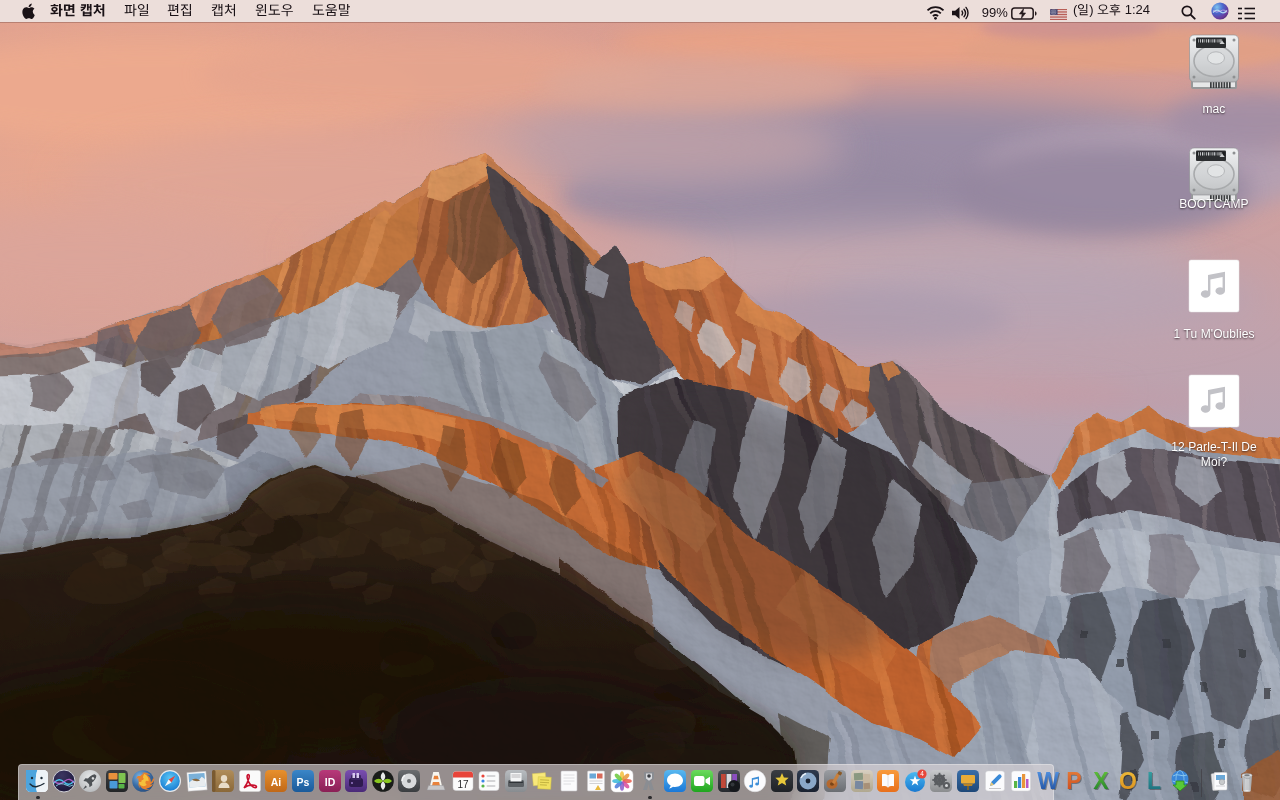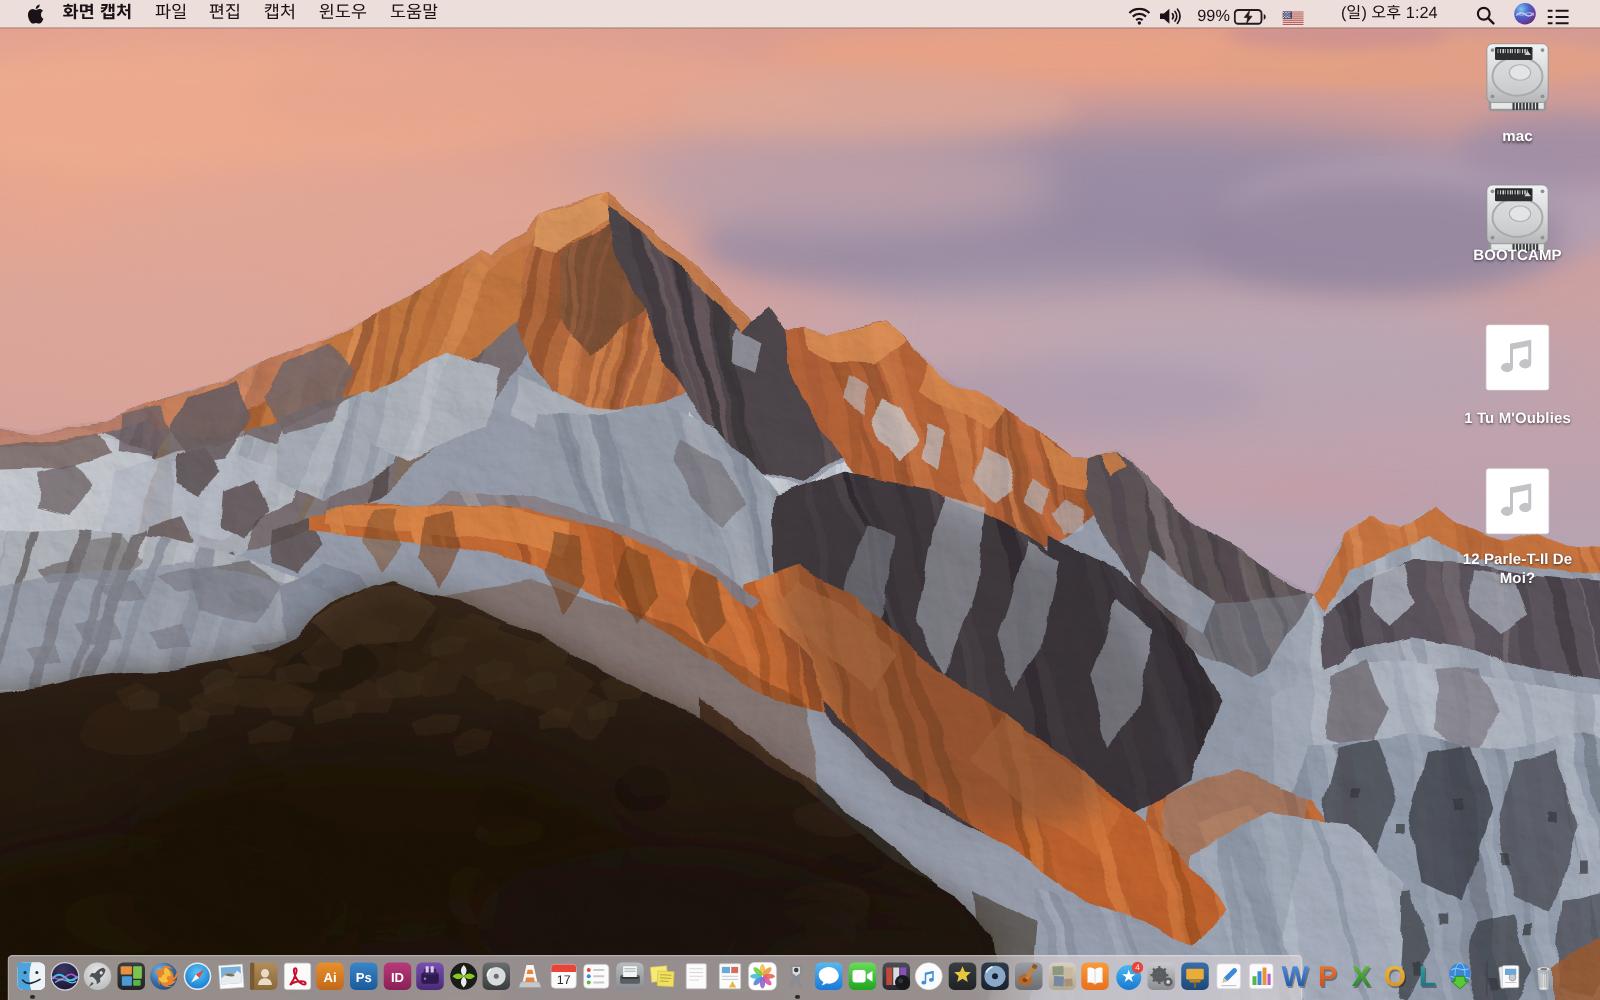--- a/index.html
+++ b/index.html
@@ -5,23 +5,23 @@
 #stage{position:relative;width:1280px;height:800px;background:#b0a2b4}
 #wp{position:absolute;left:0;top:0}
 #menubar{position:absolute;left:0;top:0;width:1280px;height:22px;background:#ecdeda;
  display:flex;justify-content:space-between;align-items:center;box-shadow:0 0.7px 0 rgba(110,65,60,0.5)}
 .ml{display:flex;align-items:center;padding-left:22px}
 .ml .mi{margin:0 9px}
 .mr{display:flex;align-items:flex-end;padding-right:25px}
 .mtxt{font-size:13px;color:#1a1216}
 .kw{display:inline-block}
 .abs{position:absolute}
-.ilabel{position:absolute;text-align:center;font-size:12px;font-weight:bold;color:#fff;
+.ilabel{position:absolute;text-align:center;font-size:12px;font-weight:normal;color:#fff;
  text-shadow:0 1px 2px rgba(40,30,35,0.85);line-height:15px;letter-spacing:0.1px}
-#dock{position:absolute;left:6px;bottom:0;width:1036px;height:36px;
+#dock{position:absolute;left:18px;bottom:0;width:1036px;height:36px;
  background:rgba(222,216,218,0.63);
  -webkit-backdrop-filter:blur(14px);backdrop-filter:blur(14px);
  border-radius:4px 4px 0 0;border:0.5px solid rgba(255,255,255,0.3);border-bottom:none}
 .di{position:absolute;top:4px}
 .dot{position:absolute;bottom:1px;width:3.5px;height:3.5px;border-radius:50%;background:#2a2a2c}
 </style></head><body>
 <div id="stage">
     <svg id="wp" width="1280" height="800" viewBox="0 0 1280 800">
       <defs>
         <linearGradient id="sky" x1="0" y1="0" x2="0" y2="1">
@@ -961,21 +961,21 @@
           <circle cx="1.6" cy="4.3" r="0.45" fill="#fff"></circle>
           <circle cx="3.1" cy="4.3" r="0.45" fill="#fff"></circle>
           <circle cx="4.5" cy="4.3" r="0.45" fill="#fff"></circle>
           <circle cx="6.0" cy="4.3" r="0.45" fill="#fff"></circle>
           <circle cx="0.9" cy="5.5" r="0.45" fill="#fff"></circle>
           <circle cx="2.4" cy="5.5" r="0.45" fill="#fff"></circle>
           <circle cx="3.8" cy="5.5" r="0.45" fill="#fff"></circle>
           <circle cx="5.2" cy="5.5" r="0.45" fill="#fff"></circle>
           <circle cx="6.7" cy="5.5" r="0.45" fill="#fff"></circle>
         </svg>
-        <span class="mtxt" style="margin-left:30px">(<svg class="kw" width="12.0" height="16.2" viewBox="0 -800.0 920.0 1250.0" style="vertical-align:-5.8px" fill="#1a1216">
+        <span class="mtxt" style="margin-left:6px">(<svg class="kw" width="12.0" height="16.2" viewBox="0 -800.0 920.0 1250.0" style="vertical-align:-5.8px" fill="#1a1216">
             <path transform="translate(0,0)" d="M304 -794Q372 -794 424 -768Q477 -743 507 -698Q537 -653 537 -593Q537 -534 507 -489Q477 -443 424 -418Q372 -393 304 -393Q237 -393 184 -418Q131 -443 100 -489Q70 -534 70 -593Q70 -653 100 -698Q131 -743 184 -768Q237 -794 304 -794ZM304 -725Q260 -725 225 -709Q191 -692 171 -662Q151 -632 151 -593Q151 -554 171 -524Q191 -495 225 -478Q260 -461 304 -461Q348 -461 382 -478Q417 -495 437 -524Q457 -554 457 -593Q457 -632 437 -662Q417 -692 382 -709Q348 -725 304 -725ZM708 -827H791V-364H708ZM206 -319H791V-100H289V36H209V-162H709V-253H206ZM209 -1H822V66H209Z"></path>
           </svg>)&nbsp;<svg class="kw" width="23.9" height="16.2" viewBox="0 -800.0 1840.0 1250.0" style="vertical-align:-5.8px" fill="#1a1216">
             <path transform="translate(0,0)" d="M417 -316H499V-91H417ZM458 -768Q554 -768 628 -738Q702 -709 744 -656Q787 -603 787 -531Q787 -459 744 -406Q702 -352 628 -323Q554 -294 458 -294Q363 -294 289 -323Q214 -352 172 -406Q130 -459 130 -531Q130 -603 172 -656Q214 -709 289 -738Q363 -768 458 -768ZM458 -701Q386 -701 330 -680Q274 -659 242 -621Q210 -582 210 -531Q210 -480 242 -441Q274 -402 330 -381Q386 -360 458 -360Q530 -360 586 -381Q642 -402 675 -441Q707 -480 707 -531Q707 -582 675 -621Q642 -659 586 -680Q530 -701 458 -701ZM50 -107H870V-38H50Z"></path>
             <path transform="translate(920,0)" d="M93 -724H820V-656H93ZM50 -240H870V-172H50ZM417 -185H499V79H417ZM458 -604Q596 -604 674 -565Q752 -526 752 -453Q752 -382 674 -342Q596 -303 458 -303Q320 -303 242 -342Q164 -382 164 -453Q164 -526 242 -565Q320 -604 458 -604ZM458 -541Q359 -541 305 -518Q250 -496 250 -453Q250 -412 305 -389Q359 -366 458 -366Q557 -366 612 -389Q666 -412 666 -453Q666 -496 612 -518Q557 -541 458 -541ZM417 -832H499V-679H417Z"></path>
           </svg> 1:24</span>
         <svg width="15" height="15" viewBox="0 0 15 15" style="margin-left:31px">
           <circle cx="6" cy="6" r="4.7" fill="none" stroke="#1a1216" stroke-width="1.7"></circle>
           <line x1="9.6" y1="9.6" x2="13.7" y2="13.7" stroke="#1a1216" stroke-width="1.9" stroke-linecap="round"></line>
         </svg>
         <svg width="18" height="18" viewBox="0 0 18 18" style="margin-left:15px">

